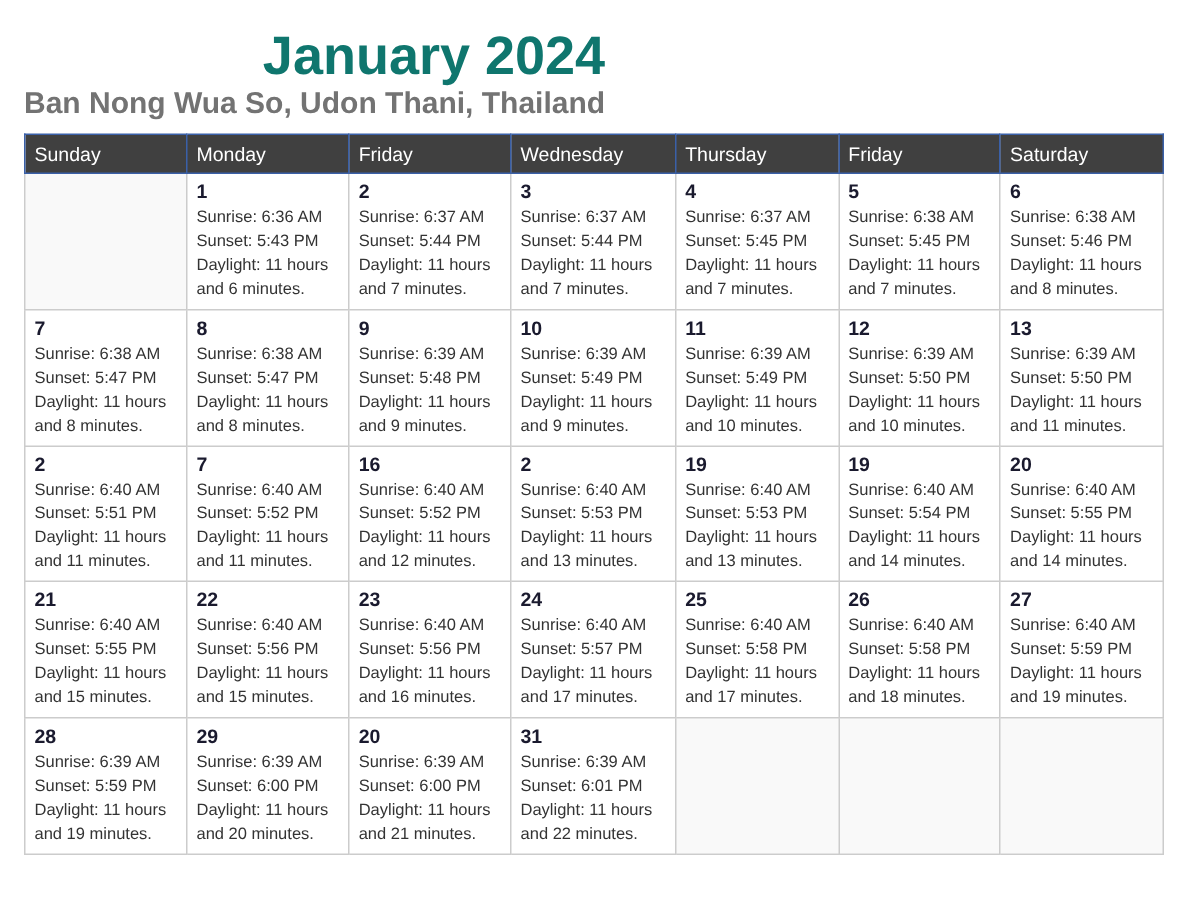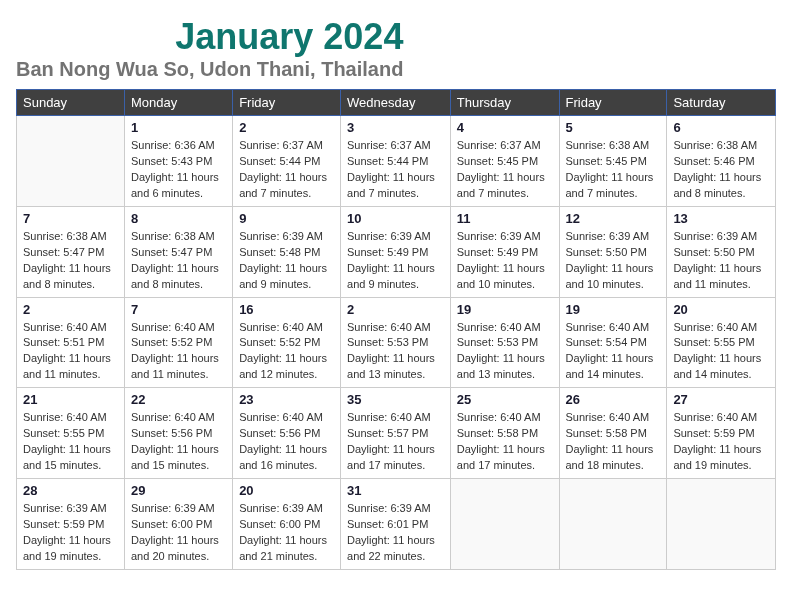--- a/index.html
+++ b/index.html
@@ -188,21 +188,21 @@
         </td>
         <td>
           <span class="day-number">22</span>
           <div class="day-info">Sunrise: 6:40 AM<br>Sunset: 5:56 PM<br>Daylight: 11 hours and 15 minutes.</div>
         </td>
         <td>
           <span class="day-number">23</span>
           <div class="day-info">Sunrise: 6:40 AM<br>Sunset: 5:56 PM<br>Daylight: 11 hours and 16 minutes.</div>
         </td>
         <td>
-          <span class="day-number">35</span>
+          <span class="day-number">24</span>
           <div class="day-info">Sunrise: 6:40 AM<br>Sunset: 5:57 PM<br>Daylight: 11 hours and 17 minutes.</div>
         </td>
         <td>
           <span class="day-number">25</span>
           <div class="day-info">Sunrise: 6:40 AM<br>Sunset: 5:58 PM<br>Daylight: 11 hours and 17 minutes.</div>
         </td>
         <td>
           <span class="day-number">26</span>
           <div class="day-info">Sunrise: 6:40 AM<br>Sunset: 5:58 PM<br>Daylight: 11 hours and 18 minutes.</div>
         </td>

